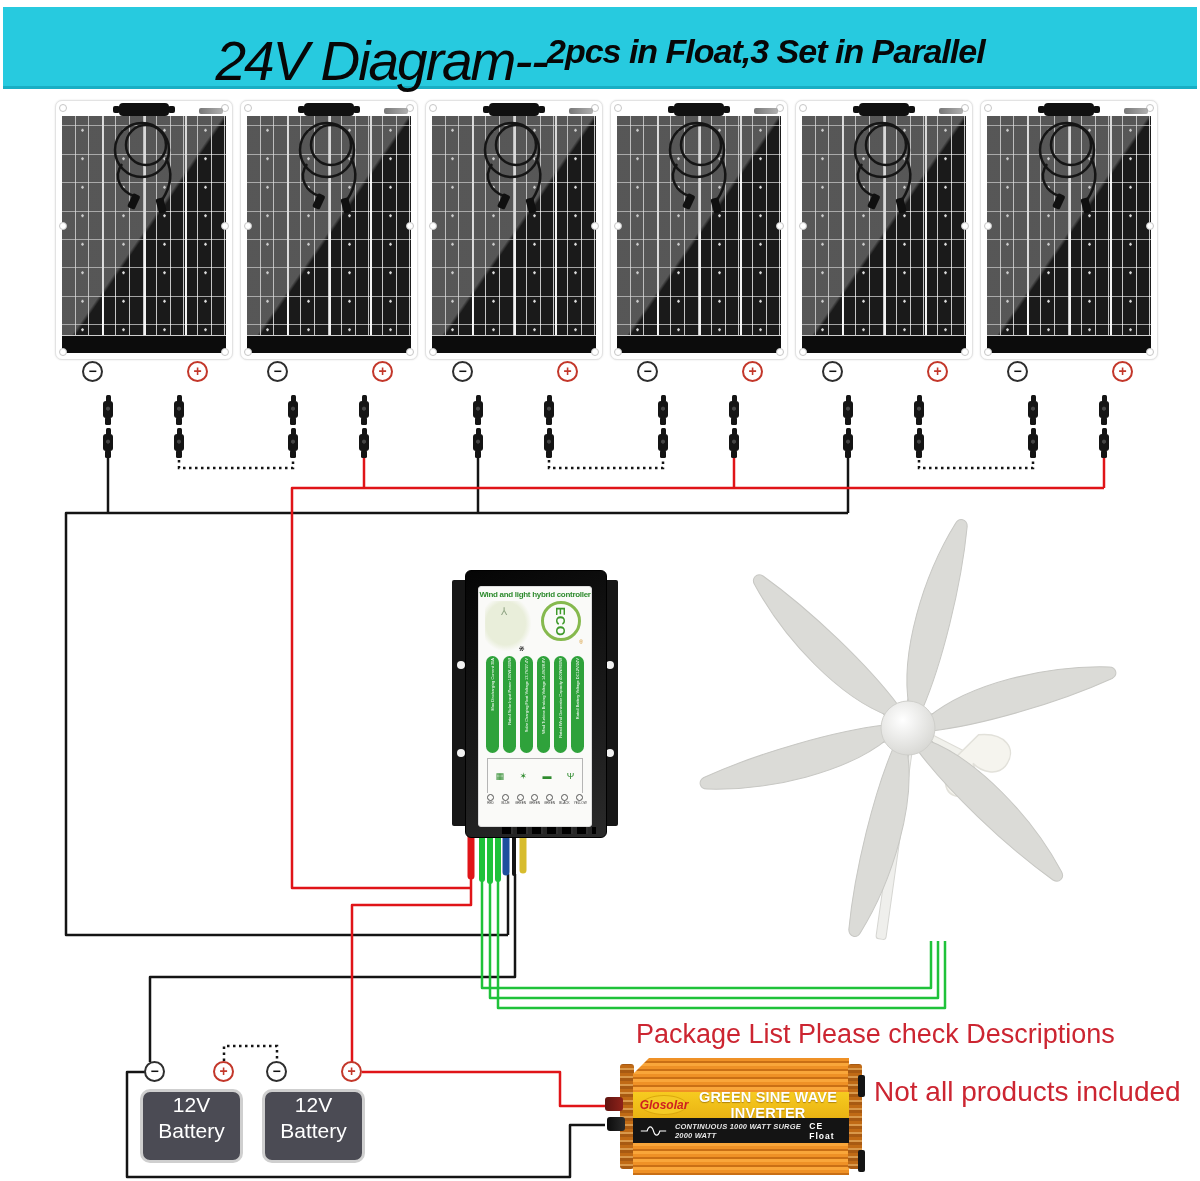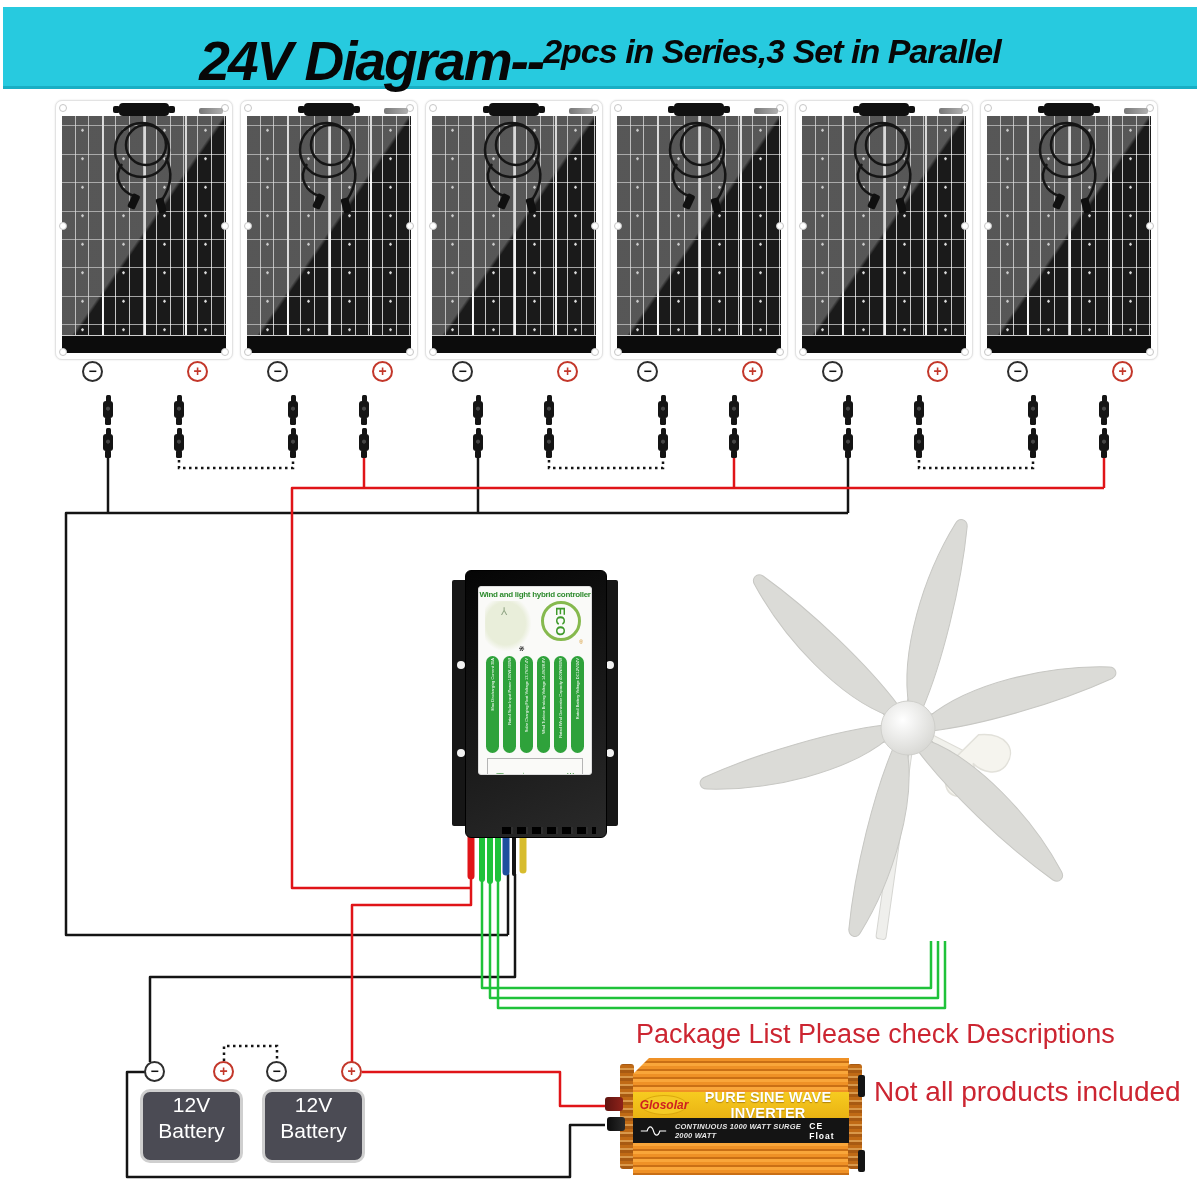--- a/index.html
+++ b/index.html
@@ -1,21 +1,21 @@
 <!DOCTYPE html>
 <html><head>
 <meta charset="utf-8">
 <style>
   html,body{margin:0;padding:0;background:#fff;}
   .stage{position:relative;width:1200px;height:1181px;background:#fff;overflow:hidden;
          font-family:"Liberation Sans",sans-serif;}
   
   .header{position:absolute;left:3px;right:3px;top:7px;height:79px;background:#27cadf;
           border-bottom:3px solid #18aec4;display:flex;align-items:center;justify-content:center;}
-  .header .t1{font-size:55px;font-weight:bold;font-style:italic;color:#070707;letter-spacing:-2px;margin-top:28px;}
+  .header .t1{font-size:55px;font-weight:normal;font-style:italic;color:#070707;letter-spacing:-2px;margin-top:28px;}
   .header .t2{font-size:34px;font-weight:bold;font-style:italic;color:#070707;letter-spacing:-1px;padding-top:10px;}
   
   .wires{position:absolute;left:0;top:0;z-index:1;pointer-events:none;}
   
   #panels{position:absolute;left:0;top:0;z-index:2;}
   .panel{position:absolute;top:97px;width:176px;height:365px;}
   .sheet{position:absolute;left:0;top:3px;width:176px;height:258px;background:#fff;
          border:1px solid #e3e3e3;border-radius:7px;box-shadow:0 0 2px rgba(0,0,0,.12);}
   .hole{position:absolute;width:6px;height:6px;border:1px solid #c6c6c6;border-radius:50%;background:#fff;z-index:3;}
   .h1{left:3px;top:3px}.h2{right:3px;top:3px}.h3{left:3px;top:121px}.h4{right:3px;top:121px}
@@ -43,21 +43,21 @@
           background:radial-gradient(circle at 50% 45%, #454545 1.6px, #141414 2.4px);}
   .mc4::after{content:"";position:absolute;left:2px;bottom:0;width:6px;height:8px;background:#141414;border-radius:1.5px;}
   .mc4.m{left:48px}.mc4.p{left:119px}.mc4.r1{top:298px}.mc4.r2{top:331px}
   
   .controller{position:absolute;left:452px;top:570px;width:166px;height:266px;z-index:2;}
   .flange{position:absolute;top:10px;width:17px;height:246px;background:#161616;border-radius:2px;}
   .flange.fl{left:0}.flange.fr{right:0}
   .fhole{position:absolute;left:5px;width:8px;height:8px;border-radius:50%;background:#f2f2f2;}
   .cbody{position:absolute;left:13px;top:0;width:140px;height:266px;border-radius:6px;
          background:linear-gradient(155deg,#050505,#2a2a2a);border:1px solid #000;}
-  .clabel{position:absolute;left:26px;top:16px;width:114px;height:189px;background:#fafaf8;
+  .clabel{position:absolute;left:26px;top:16px;width:114px;height:241px;background:#fafaf8;
           border-radius:3px;border:1px solid #ddd;box-sizing:border-box;overflow:hidden;}
   .ctitle{margin-top:3px;text-align:center;font-size:8px;font-weight:bold;color:#2e8b2e;letter-spacing:-.3px;}
   .cgraphic{position:relative;height:54px;}
   .gblob{position:absolute;left:6px;top:2px;width:46px;height:50px;
          background:radial-gradient(ellipse at 45% 45%, #e9eeda 0 55%, rgba(233,238,218,0) 72%);}
   .gturb{position:absolute;left:22px;top:4px;font-size:11px;color:#8fa383;}
   .ering{position:absolute;right:10px;top:2px;width:40px;height:40px;border:3px solid #86b94e;border-radius:50%;
          box-sizing:border-box;display:flex;align-items:center;justify-content:center;}
   .ering span{transform:rotate(90deg);font-size:13px;font-weight:bold;color:#3f9a2b;letter-spacing:.5px;}
   .ereg{position:absolute;right:8px;top:40px;font-size:5px;color:#d08a12;}
@@ -114,21 +114,21 @@
   .note1{left:636px;top:1019px;font-size:27px;}
   .note2{left:874px;top:1076px;font-size:28px;}
 </style>
 </head>
 <body>
 
 <div class="stage">
 
   <div class="header">
     <span class="t1">24V Diagram--</span>
-    <span class="t2">2pcs in Series,3 Set in Parallel</span>
+    <span class="t2">2pcs in Float,3 Set in Parallel</span>
   </div>
 
   <svg class="wires" width="1200" height="1181" viewBox="0 0 1200 1181">
 
     <g stroke="#141414" stroke-width="2.5" fill="none" stroke-linejoin="round">
       <path d="M108,448 V513"></path>
         <path d="M478,448 V513"></path>
         <path d="M848,448 V513"></path>
       <path d="M848,513 H66 V935 H508"></path>
       <path d="M508,874 V935"></path>
@@ -522,21 +522,21 @@
   <div class="inverter">
     <div class="knob red"></div>
     <div class="knob blk"></div>
     <div class="icap l"></div>
     <div class="ibody"></div>
     <div class="icap r"></div>
     <div class="itab t1"></div>
     <div class="itab t2"></div>
     <div class="bandy">
       <div class="glogo">Glosolar</div>
-      <div class="ititle">PURE SINE WAVE INVERTER</div>
+      <div class="ititle">GREEN SINE WAVE INVERTER</div>
     </div>
     <div class="bandb">
       <svg width="34" height="18" viewBox="0 0 34 18" style="margin-left:7px">
         <path d="M1,9 H9 C11,2 15,2 17,9 C19,16 23,16 25,9 H33" stroke="#fff" stroke-width="1.4" fill="none"></path>
       </svg>
       <span class="isub">CONTINUOUS 1000 WATT SURGE 2000 WATT</span>
       <span class="icert">CE  Float</span>
     </div>
   </div>
 

